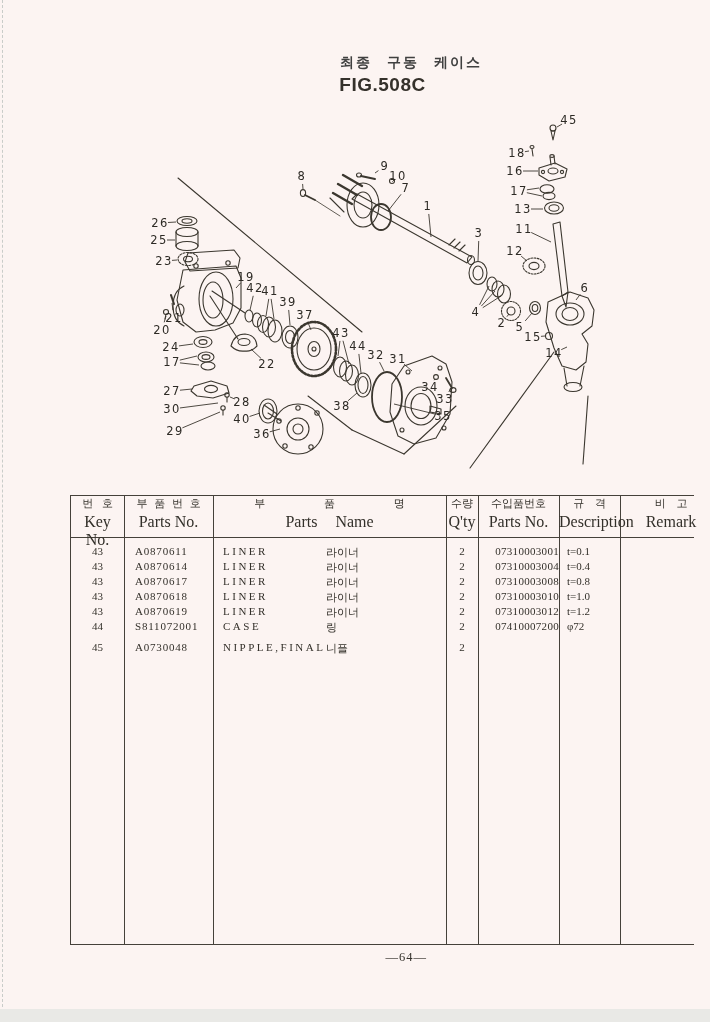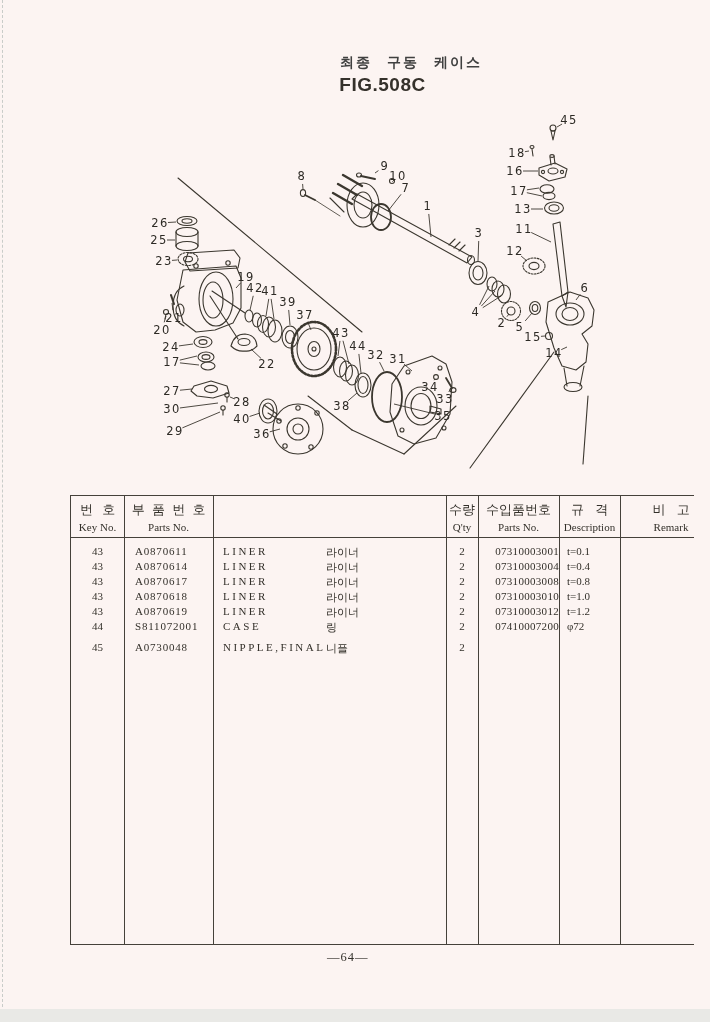--- a/index.html
+++ b/index.html
@@ -22,43 +22,43 @@
   
   .diagram{position:absolute;left:60px;top:100px;width:620px;height:390px;}
   
   .ptable{position:absolute;left:70px;top:495px;width:623px;height:448px;
     border-top:1.5px solid #45413a;border-bottom:1.5px solid #45413a;
     border-left:1.3px solid #45413a;
     font-family:"Liberation Serif", serif;}
   .vline{position:absolute;top:0;bottom:0;width:0;border-left:1.1px solid #45413a;}
   .hsep{position:absolute;left:0;top:41px;width:100%;height:0;border-top:1.1px solid #45413a;}
   .hcell{position:absolute;top:0;height:41px;text-align:center;color:#33302a;}
-  .hko{font-size:13px;margin-top:5px;}
-  .hen{font-size:11px;margin-top:2px;}
+  .hko{font-size:11px;}
+  .hen{font-size:16px;margin-top:2px;}
   .hc1{left:0;width:53px;}   .hc1 .hko{word-spacing:6px;}
   .hc2{left:53px;width:89px;}.hc2 .hko{word-spacing:4px;}
   .hc3{left:142px;width:233px;}.hc3 .hko{word-spacing:56px;} .hc3 .hen{word-spacing:14px;}
   .hc4{left:375px;width:32px;}
   .hc5{left:407px;width:81px;}
   .hc6{left:488px;width:61px;}.hc6 .hko{word-spacing:8px;}
   .hc7{left:549px;width:74px;padding-left:14px;}.hc7 .hko{word-spacing:8px;}
   .rows{position:absolute;left:0;top:49px;width:100%;}
   .trow{position:relative;height:15px;font-size:11px;color:#33302a;}
   .trow span{position:absolute;white-space:pre;}
   .ck{left:0;width:53px;text-align:center;}
   .cp{left:64px;letter-spacing:.8px;}
   .cne{left:152px;letter-spacing:2.5px;}
   .cnk{left:255px;}
   .cq{left:375px;width:32px;text-align:center;}
   .ci{left:407px;width:81px;text-align:right;letter-spacing:.3px;}
   .cd{left:496px;}
   .cr{left:556px;}
   .row-last{margin-top:6px;}
   
-  .footer{position:absolute;left:327px;top:950px;width:100px;text-align:left;
+  .footer{position:absolute;left:327px;top:950px;width:100px;text-align:right;
     font-size:12.5px;font-family:"Liberation Serif", serif;color:#33302a;letter-spacing:1px;}
 </style>
 </head>
 <body>
 
 <div class="scan-edge-left"></div>
 <div class="scan-edge-bottom"></div>
 
 <div class="title-ko">최종 구동 케이스</div>
 <div class="title-fig">
@@ -327,20 +327,24 @@
   <div class="hsep"></div>
 
   <div class="hcell hc1">
     <div class="hko">번 호</div>
     <div class="hen">Key No.</div>
   </div>
   <div class="hcell hc2">
     <div class="hko">부 품 번 호</div>
     <div class="hen">Parts No.</div>
   </div>
+  <div class="hcell hc3">
+    <div class="hko">부 품 명</div>
+    <div class="hen">Parts Name</div>
+  </div>
   <div class="hcell hc4">
     <div class="hko">수량</div>
     <div class="hen">Q'ty</div>
   </div>
   <div class="hcell hc5">
     <div class="hko">수입품번호</div>
     <div class="hen">Parts No.</div>
   </div>
   <div class="hcell hc6">
     <div class="hko">규 격</div>

